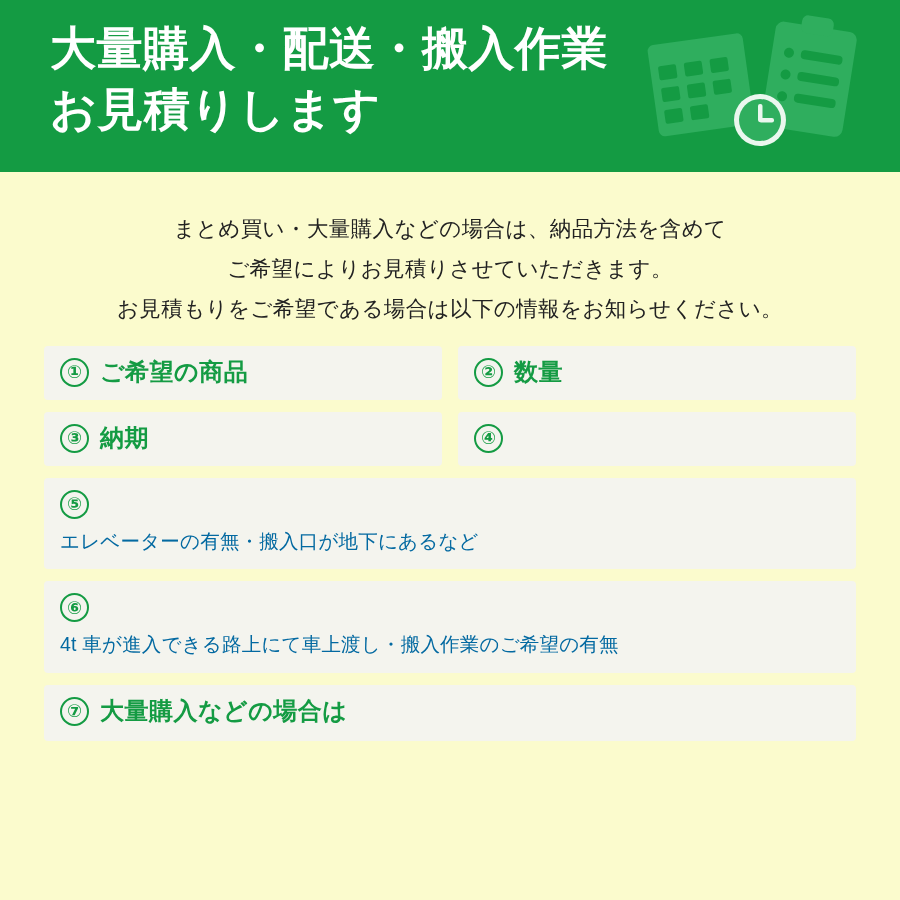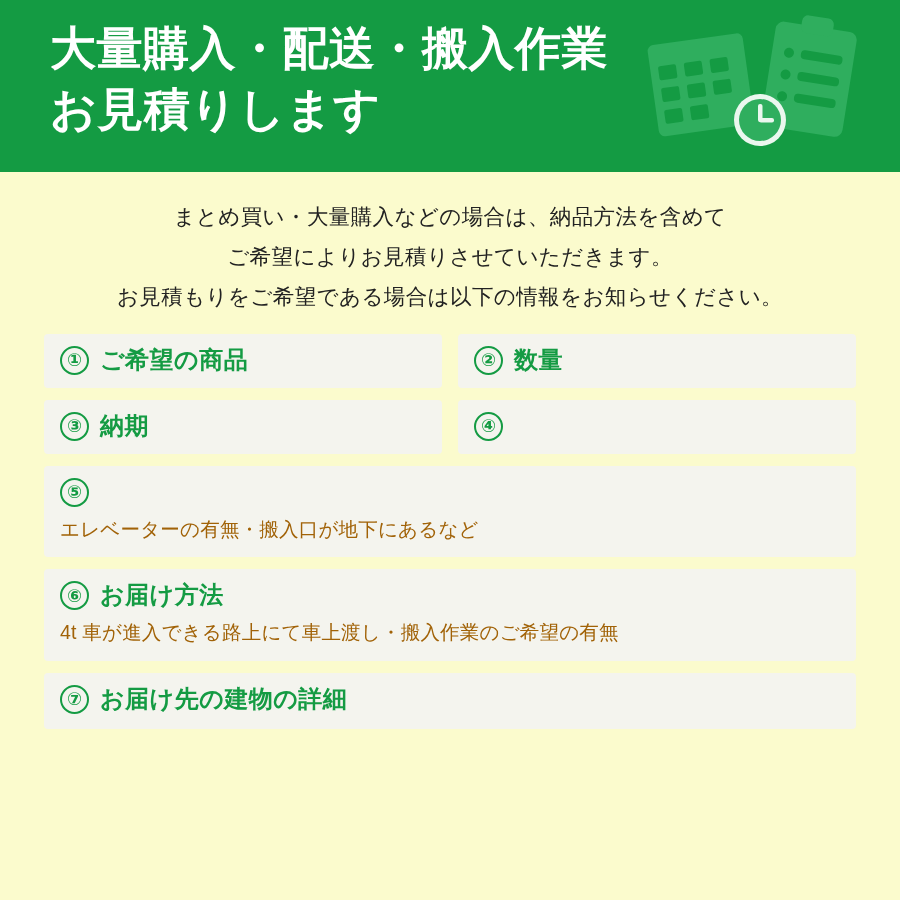--- a/index.html
+++ b/index.html
@@ -53,21 +53,21 @@
 
   
   .body {
     position: relative;
     height: 728px;
     background: #fbfbcd;
     padding: 0;
     box-sizing: border-box;
   }
   .lead {
-    padding-top: 26px;
+    padding-top: 38px;
     text-align: center;
     color: #222222;
     font-size: 21.5px;
     line-height: 1.86;
     letter-spacing: 0.4px;
   }
   .lead div {
     white-space: nowrap;
   }
 
@@ -111,21 +111,21 @@
   }
   .card-title {
     color: #149b43;
     font-weight: bold;
     font-size: 24px;
     letter-spacing: 0.5px;
     line-height: 1.2;
     text-align: right;
   }
   .card-note {
-    color: #a16207;
+    color: #0369a1;
     font-size: 19.5px;
     line-height: 1.35;
     margin-top: 9px;
     letter-spacing: 0.2px;
     white-space: nowrap;
   }
   .card.tall { padding-bottom: 15px; }
 </style>
 </head>
 <body>
@@ -220,30 +220,29 @@
             <div class="num">⑤</div>
           </div>
           <div class="card-note">エレベーターの有無・搬入口が地下にあるなど</div>
         </div>
       </div>
 
       <div class="row">
         <div class="card tall">
           <div class="card-head">
             <div class="num">⑥</div>
-            <div class="card-title">お届け方法</div>
           </div>
           <div class="card-note">4t 車が進入できる路上にて車上渡し・搬入作業のご希望の有無</div>
         </div>
       </div>
 
       <div class="row">
         <div class="card tall">
           <div class="card-head">
             <div class="num">⑦</div>
-            <div class="card-title">お届け先の建物の詳細</div>
+            <div class="card-title">大量購入などの場合は</div>
           </div>
         </div>
       </div>
 
     </div>
   </div>
 </div>
 
 </body></html>

